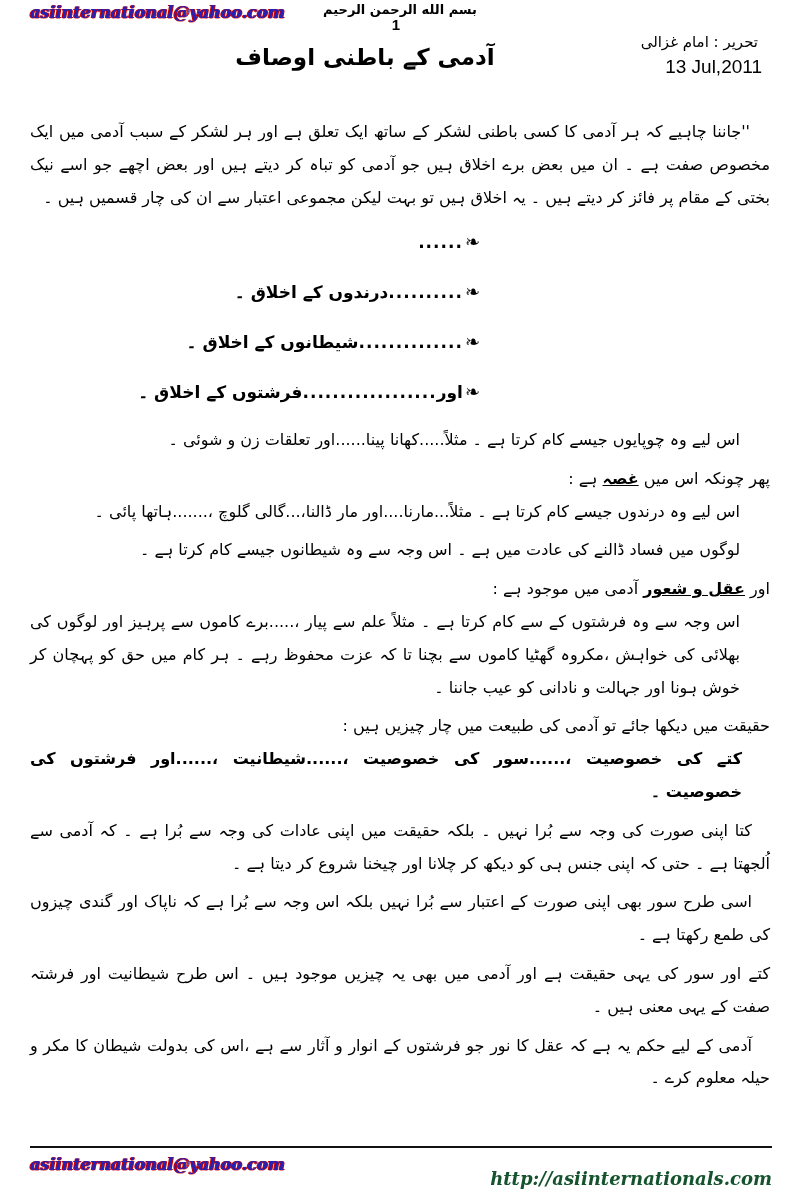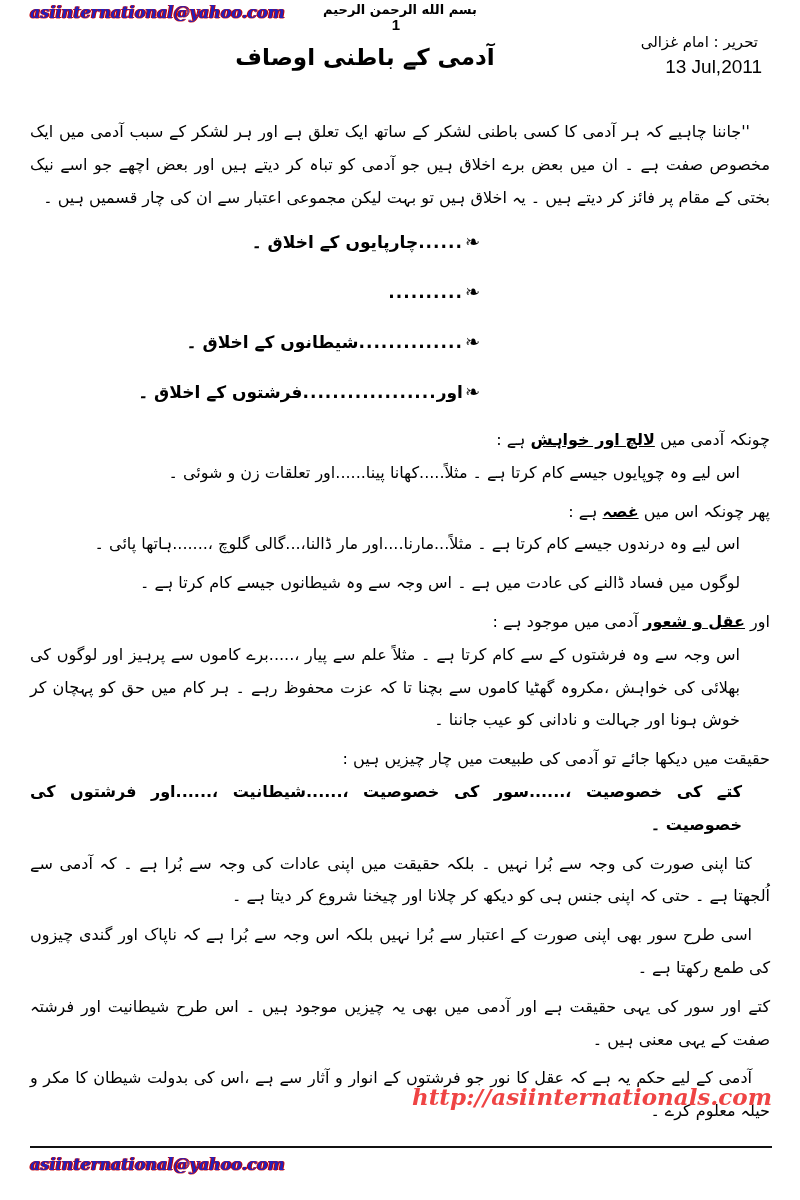--- a/index.html
+++ b/index.html
@@ -80,24 +80,24 @@
   .nature-list{
     font-weight:bold;padding-right:28px;text-align:justify;margin:0 0 6px 0;
   }
   
   .footer-rule{
     position:absolute;left:30px;right:28px;top:1146px;
     border-top:2px solid #111;height:0;
   }
   .ftr-email{position:absolute;left:30px;top:1155px;}
   .ftr-url{
-    position:absolute;right:28px;top:1083px;
+    position:absolute;right:28px;top:1168px;
     font-family:"DejaVu Serif", serif;
     font-style:italic;font-weight:bold;
-    font-size:23px;color:#ef4444;
+    font-size:18px;color:#14532d;
     text-decoration:none;direction:ltr;
   }
 </style>
 </head>
 <body>
 
 <div class="page">
 
   <a class="email-link hdr-email" href="#">asiinternational@yahoo.com</a>
   <div class="bismillah">بسم الله الرحمن الرحيم</div>
@@ -108,42 +108,41 @@
 
   <div class="content">
 
     <p class="para intro">''جاننا چاہیے کہ ہر آدمی کا کسی باطنی لشکر کے ساتھ ایک تعلق ہے اور ہر لشکر کے سبب آدمی میں ایک مخصوص صفت ہے ۔ ان میں بعض برے اخلاق ہیں جو آدمی کو تباہ کر دیتے ہیں  اور بعض اچھے جو اسے نیک بختی کے مقام پر فائز کر دیتے ہیں ۔  یہ اخلاق ہیں تو بہت لیکن مجموعی اعتبار سے ان کی چار قسمیں ہیں ۔</p>
 
     <div class="bullet-list">
       <div class="bullet-item">
         <span class="ornament">❧</span>
           <span></span>
           <span class="dots">......</span>
-          <span>چارپایوں کے اخلاق ۔</span>
       </div>
       <div class="bullet-item">
         <span class="ornament">❧</span>
           <span></span>
           <span class="dots">..........</span>
+          <span>درندوں کے اخلاق ۔</span>
       </div>
       <div class="bullet-item">
         <span class="ornament">❧</span>
           <span></span>
           <span class="dots">..............</span>
           <span>شیطانوں کے اخلاق ۔</span>
       </div>
       <div class="bullet-item">
         <span class="ornament">❧</span>
           <span>اور</span>
           <span class="dots">..................</span>
           <span>فرشتوں کے اخلاق ۔</span>
       </div>
     </div>
 
-    <p class="para sec-heading"><span>چونکہ آدمی میں </span><span class="sec-key">لالچ اور خواہش</span><span> ہے :</span></p>
     <p class="para sec-body">اس لیے وہ چوپایوں جیسے کام کرتا ہے ۔ مثلاً.....کھانا پینا......اور تعلقات زن و شوئی ۔</p>
 
     <p class="para sec-heading"><span>پھر چونکہ اس میں </span><span class="sec-key">غصہ</span><span> ہے :</span></p>
     <p class="para sec-body">اس لیے وہ درندوں جیسے کام کرتا ہے ۔ مثلاً...مارنا....اور مار ڈالنا،...گالی گلوچ ،.......ہاتھا پائی ۔</p>
 
     <p class="para sec-body">لوگوں میں فساد ڈالنے کی عادت میں ہے ۔ اس وجہ سے وہ شیطانوں جیسے کام کرتا ہے ۔</p>
 
     <p class="para sec-heading"><span>اور </span><span class="sec-key">عقل و شعور</span><span> آدمی میں موجود ہے :</span></p>
     <p class="para sec-body">اس وجہ سے وہ فرشتوں کے سے کام کرتا ہے ۔ مثلاً  علم سے پیار ،.....برے کاموں سے پرہیز اور لوگوں کی بھلائی کی خواہش ،مکروہ گھٹیا کاموں سے بچنا تا کہ عزت محفوظ رہے ۔ ہر کام میں حق کو پہچان کر خوش ہونا اور جہالت و نادانی کو عیب جاننا ۔</p>
 

